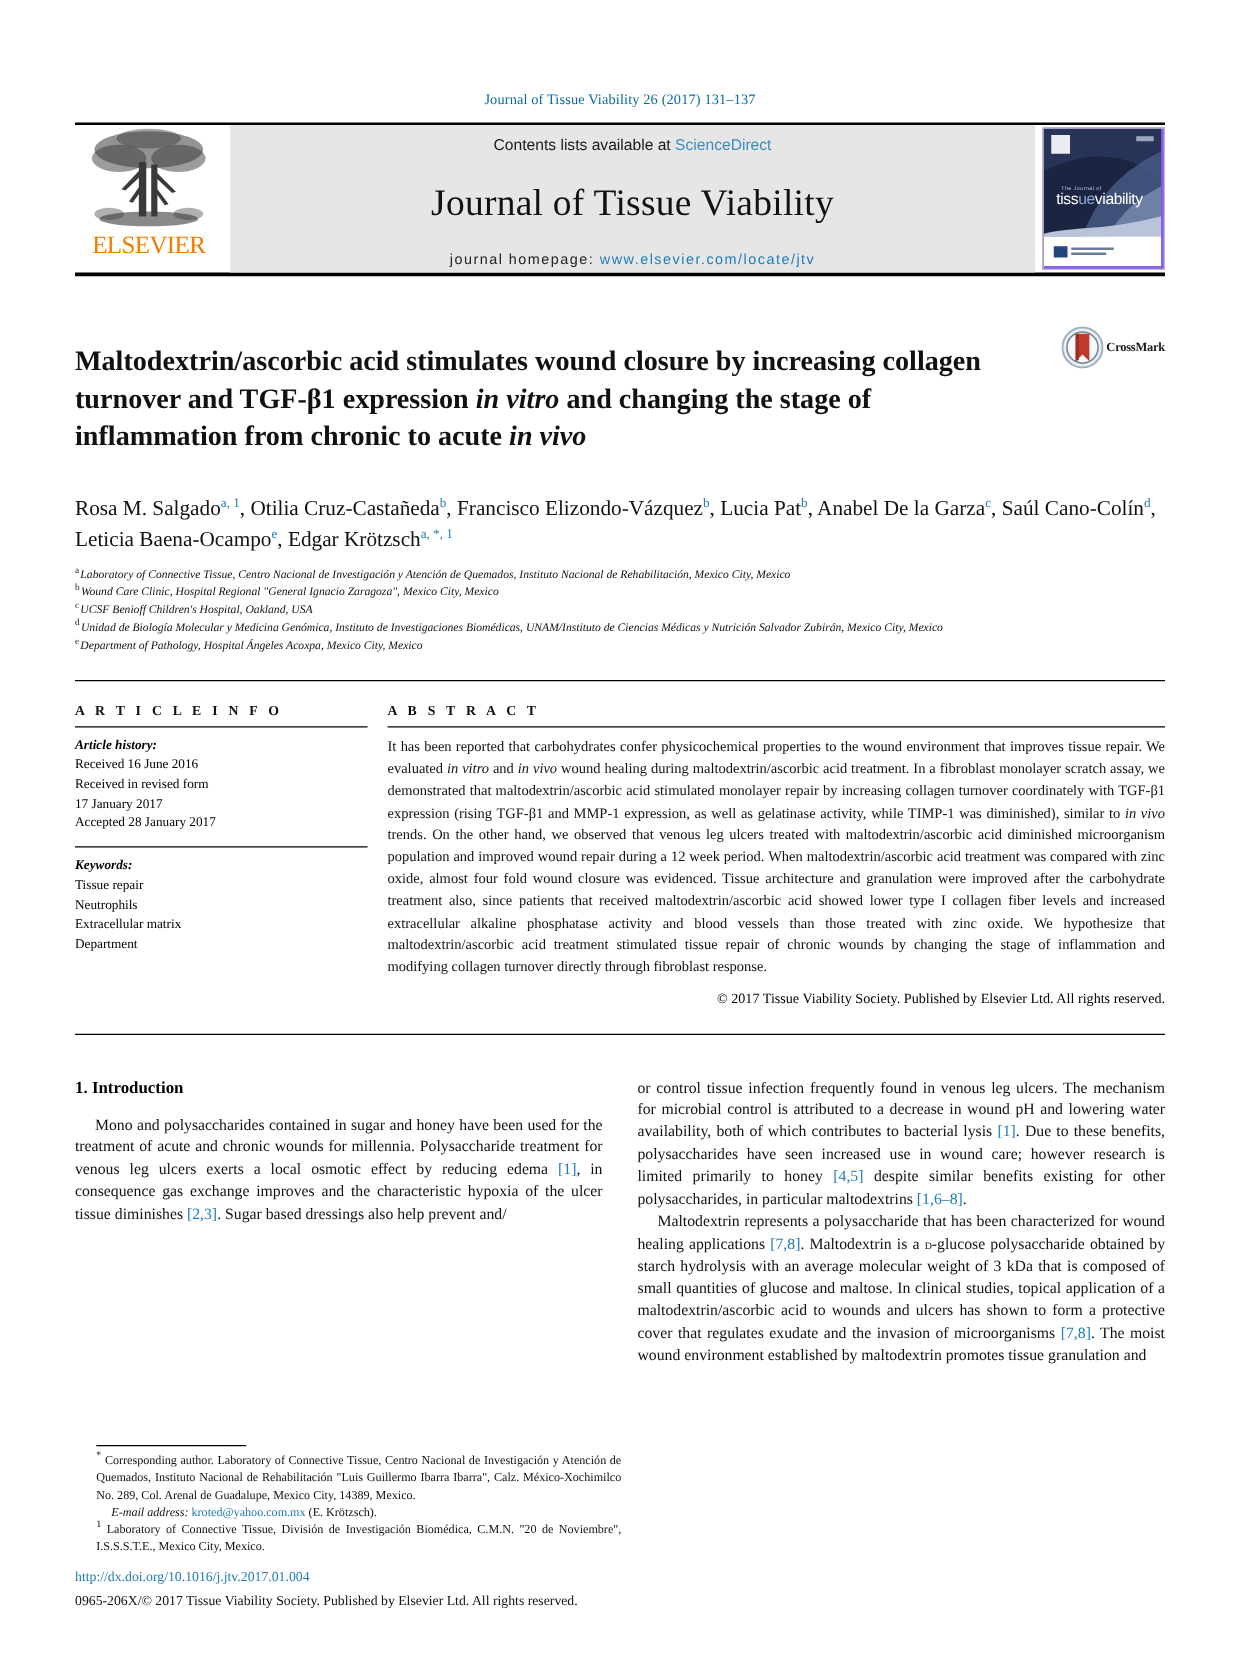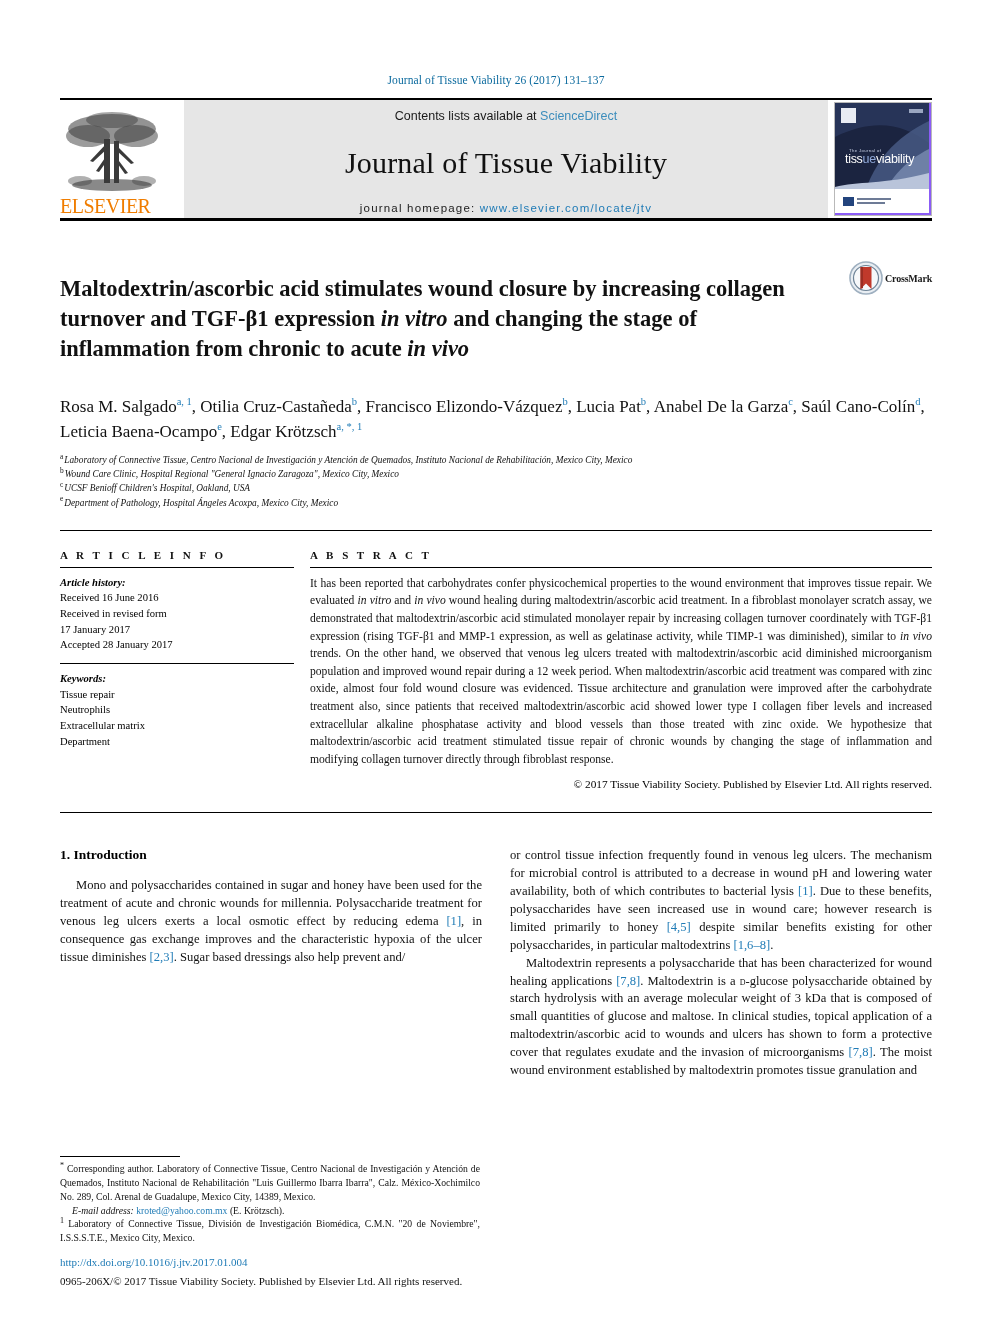--- a/index.html
+++ b/index.html
@@ -42,21 +42,22 @@
     display: flex;
     align-items: stretch;
     height: 118px;
   }
   .elsevier-logo {
     width: 118px;
     flex: 0 0 118px;
     display: flex;
     flex-direction: column;
     justify-content: flex-end;
-    padding-bottom: 2px;
+    align-items: center;
+    padding-bottom: 12px;
     box-sizing: border-box;
   }
   .tree-svg { display:block; }
   .elsevier-word {
     font-family: "Liberation Serif", serif;
     font-size: 20px;
     letter-spacing: -0.5px;
     color: #f07d00;
     font-weight: 400;
     line-height: 1;
@@ -258,21 +259,21 @@
     text-indent: 16px;
     color: #111;
   }
   .para.noindent { text-indent: 0; }
   .ref { color: #1f7bb6; }
   .smallcaps { font-variant: small-caps; font-size: 11px; }
 
   
   .footnotes {
     position: absolute;
-    left: 60px;
+    left: 77px;
     bottom: 78px;
     width: 420px;
   }
   .fn-rule {
     border-top: 1px solid #000;
     width: 120px;
     margin-bottom: 5px;
   }
   .fn {
     font-size: 9.7px;
@@ -383,20 +384,21 @@
   </div>
 
   <div class="authors">
     <span><span>Rosa M. Salgado</span><sup>a, 1</sup><span>, </span></span><span><span>Otilia Cruz-Castañeda</span><sup>b</sup><span>, </span></span><span><span>Francisco Elizondo-Vázquez</span><sup>b</sup><span>, </span></span><span><span>Lucia Pat</span><sup>b</sup><span>, </span></span><span><span>Anabel De la Garza</span><sup>c</sup><span>, </span></span><span><span>Saúl Cano-Colín</span><sup>d</sup><span>, </span></span><span><span>Leticia Baena-Ocampo</span><sup>e</sup><span>, </span></span><span><span>Edgar Krötzsch</span><sup>a, *, 1</sup></span>
   </div>
 
   <div class="affiliations">
     <div><span class="aff-mark">a</span><span>Laboratory of Connective Tissue, Centro Nacional de Investigación y Atención de Quemados, Instituto Nacional de Rehabilitación, Mexico City, Mexico</span></div>
     <div><span class="aff-mark">b</span><span>Wound Care Clinic, Hospital Regional "General Ignacio Zaragoza", Mexico City, Mexico</span></div>
     <div><span class="aff-mark">c</span><span>UCSF Benioff Children's Hospital, Oakland, USA</span></div>
+    <div><span class="aff-mark">d</span><span>Unidad de Biología Molecular y Medicina Genómica, Instituto de Investigaciones Biomédicas, UNAM/Instituto de Ciencias Médicas y Nutrición Salvador Zubirán, Mexico City, Mexico</span></div>
     <div><span class="aff-mark">e</span><span>Department of Pathology, Hospital Ángeles Acoxpa, Mexico City, Mexico</span></div>
   </div>
 
   <div class="info-rule"></div>
 
   <div class="two-col">
 
     <div class="col-info">
       <div class="sec-head">A R T I C L E   I N F O</div>
       <div class="thin-rule"></div>

